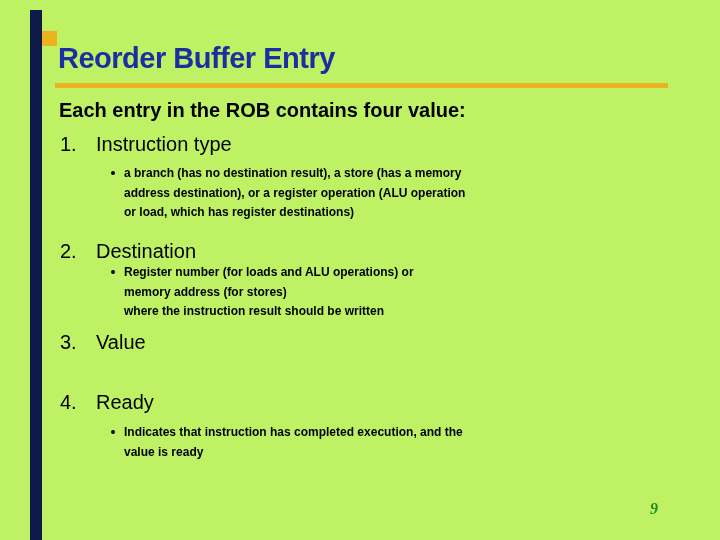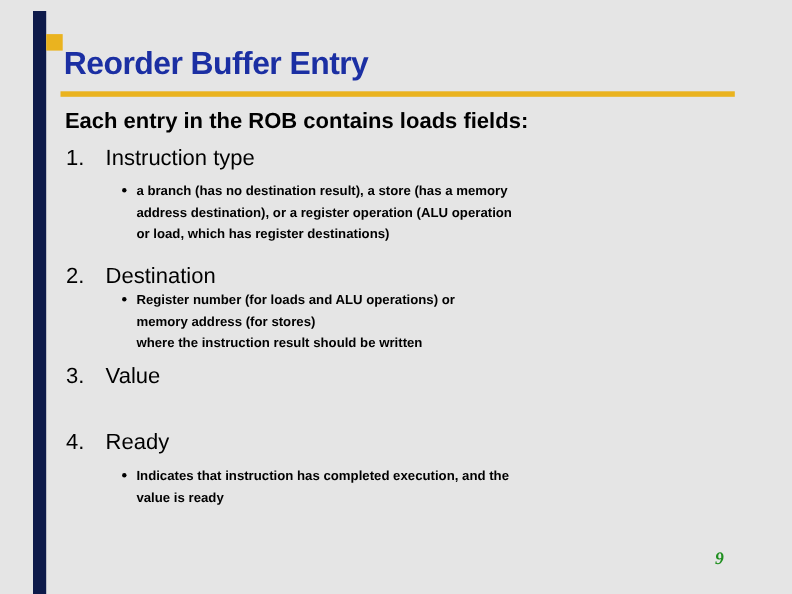--- a/index.html
+++ b/index.html
@@ -1,20 +1,20 @@
 <!DOCTYPE html>
 <html><head>
 <meta charset="utf-8">
 <style>
   html, body { margin: 0; padding: 0; background: #ffffff; }
   .slide {
     position: relative;
     width: 720px;
     height: 540px;
-    background: #e5e5e5;
+    background: #bef264;
     overflow: hidden;
     font-family: "Liberation Sans", sans-serif;
     text-decoration: underline;
   }
   .left-bar {
     position: absolute;
     left: 30px;
     top: 10px;
     width: 12px;
     height: 530px;
@@ -106,21 +106,21 @@
 <body>
 
 <div class="slide">
 
   <div class="left-bar"></div>
   <div class="gold-square"></div>
 
   <h1 class="title">Reorder Buffer Entry</h1>
   <div class="rule"></div>
 
-  <p class="intro">Each entry in the ROB contains loads fields:</p>
+  <p class="intro">Each entry in the ROB contains four value:</p>
 
   <div class="item" style="top:133px">
     <span class="num">1.</span><span>Instruction type</span>
   </div>
   <div class="detail" style="top:164px">
     <span class="dot"></span>
     <p>a branch (has no destination result), a store (has a memory
 address destination), or a register operation (ALU operation
 or load, which has register destinations)</p>
   </div>

